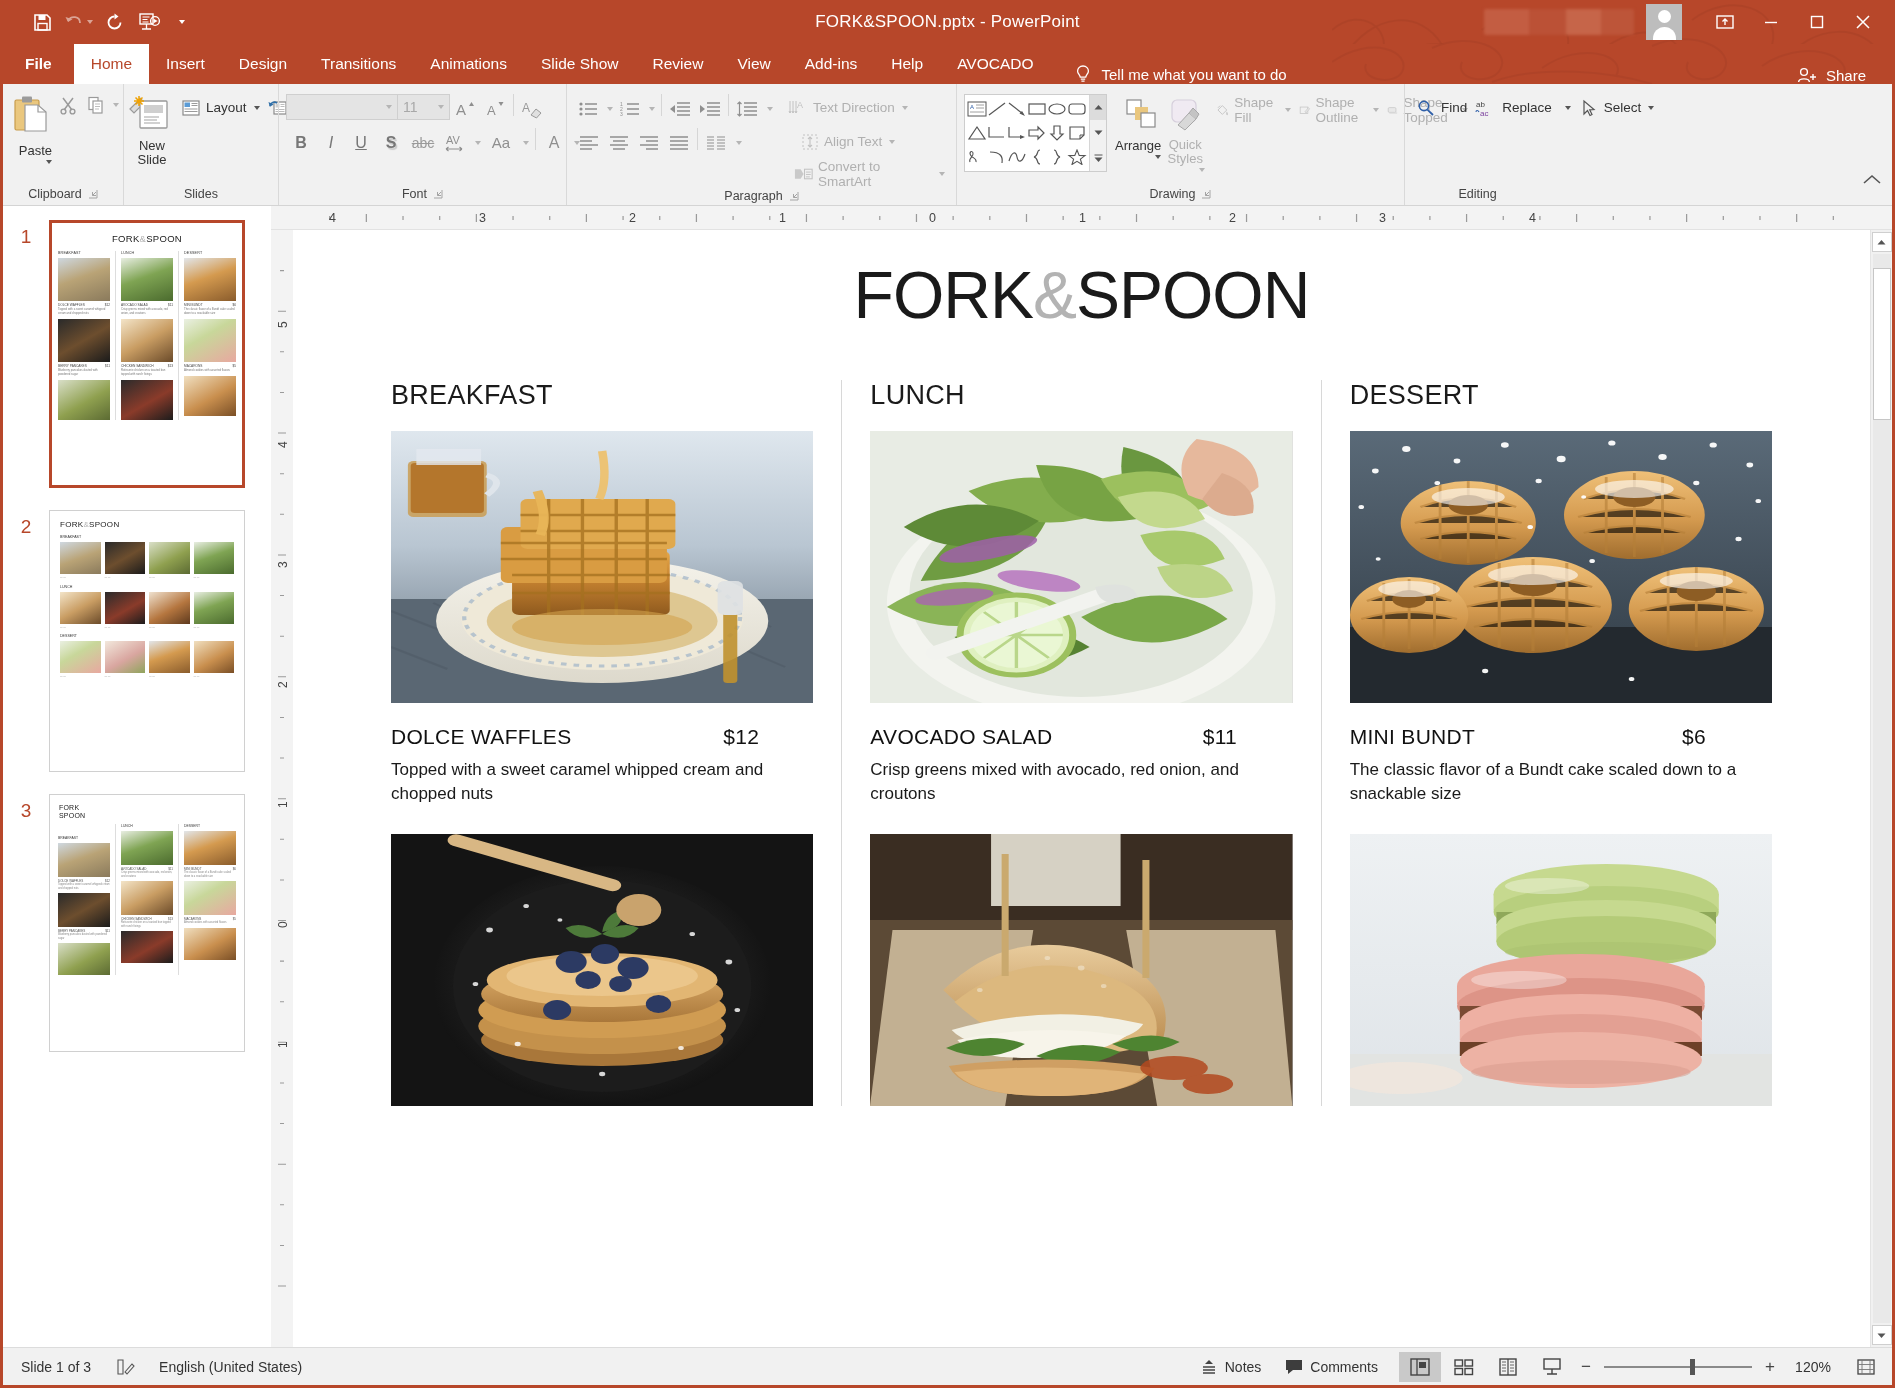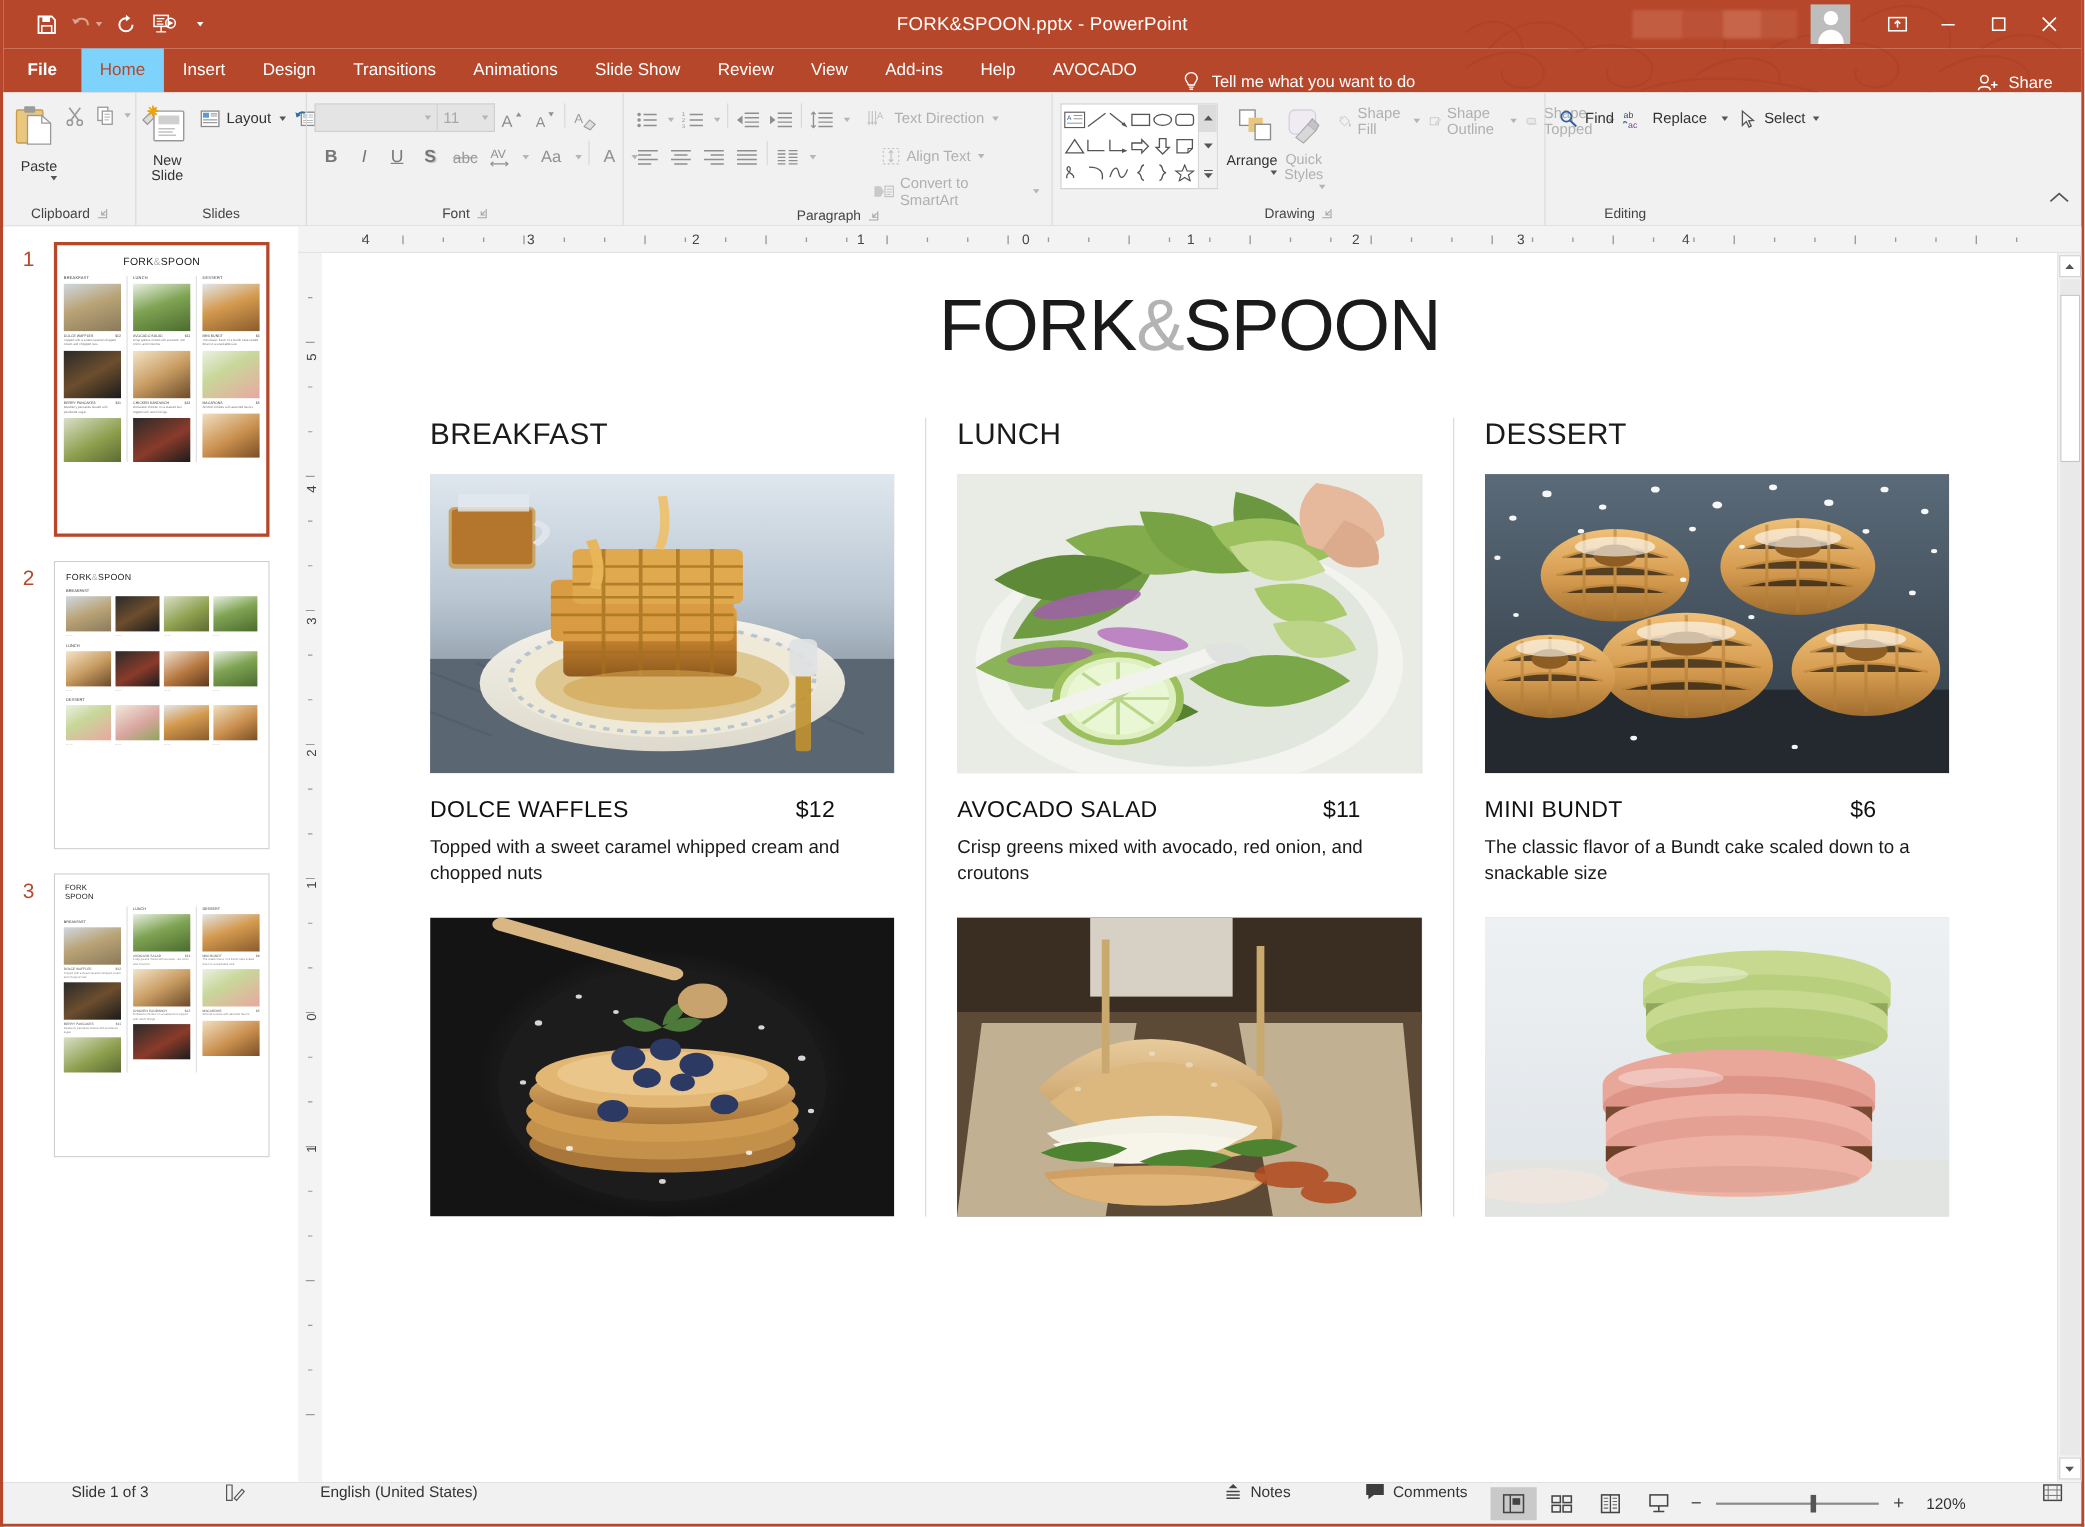--- a/index.html
+++ b/index.html
@@ -31,21 +31,21 @@
   .avwrap i{ position:absolute; background:#fff; }
   .avwrap i.h{ width:13px; height:13px; border-radius:50%; left:11.5px; top:6px;}
   .avwrap i.b{ width:23px; height:13px; border-radius:12px 12px 0 0; left:6.5px; bottom:0;}
   .winbtn{ width:46px; height:44px; display:flex; align-items:center; justify-content:center; color:#fff; cursor:pointer;}
 
   
   .tabstrip{ height:40px; background:#b7472a; display:flex; align-items:flex-end; position:relative; flex:0 0 40px;}
   .tabstrip .swirl2{ position:absolute; right:0; bottom:0; width:560px; height:46px; opacity:.25; pointer-events:none;}
   .tab{ height:40px; padding:0 17px; color:#fff; font-size:15.5px; display:flex; align-items:center; cursor:pointer; white-space:nowrap;}
   .tab.file{ padding:0 22px;font-weight:bold; }
-  .tab.active{ background:#7dd3fc; color:#b7472a; }
+  .tab.active{ background:#ffffff; color:#b7472a; }
   .tellme{ display:flex; align-items:center; gap:9px; color:#fff; font-size:15px; margin-left:22px; cursor:text; z-index:2;}
   .share{ margin-left:auto; display:flex; align-items:center; gap:8px; color:#fff; font-size:15px; padding-right:26px; cursor:pointer; z-index:2;}
 
   
   .ribbon{ height:122px; background:#f1f1f1; display:flex; align-items:stretch; position:relative; flex:0 0 122px; border-bottom:1px solid #d4d4d4;}
   .rgroup{ display:flex; flex-direction:column; position:relative; padding:4px 0 0 0;}
   .rgroup + .rgroup{ border-left:1px solid #d9d9d9; }
   .rgroup .gbody{ flex:1; display:flex; align-items:flex-start; padding:3px 7px 0 7px;}
   .rgroup .glabel{ height:22px; font-size:12.5px; color:#444; text-align:center; display:flex; align-items:center; justify-content:center; gap:6px;}
   .dlg{ width:10px; height:10px; opacity:.55;}
@@ -99,21 +99,21 @@
   .cat{ font-size:27px; color:#1a1a1a; letter-spacing:.3px; margin-bottom:20px;}
   .photo{ width:100%; height:272px; background:#ddd; position:relative; overflow:hidden;}
   .item{ margin-top:22px;}
   .itemhead{ display:flex; align-items:baseline; font-size:21px; color:#111; letter-spacing:.3px;}
   .itemhead .nm{ flex:1; }
   .itemhead .pr{ width:90px; }
   .itemdesc{ font-size:17px; color:#1a1a1a; line-height:24px; margin-top:9px;}
 
   
   .status{ height:38px; background:#f1f1f1; display:flex; align-items:center; font-size:14px; color:#333; flex:0 0 38px; border-top:1px solid #dcdcdc;}
-  .status .sbtn{ display:flex; align-items:flex-start; gap:7px; padding:0 12px; height:38px; cursor:pointer;margin-left:44px;}
+  .status .sbtn{ display:flex; align-items:center; gap:7px; padding:0 12px; height:38px; cursor:pointer;}
   .viewbtn{ width:42px; height:30px; display:flex; align-items:center; justify-content:center; cursor:pointer; margin:0 1px;}
   .viewbtn.active{ background:#c9c9c9;}
   .zoomslider{ display:flex; align-items:center; gap:0; margin:0 6px;}
   .zoomslider .line{ width:148px; height:2px; background:#8a8a8a; position:relative;}
   .zoomslider .knob{ position:absolute; left:86px; top:-7px; width:5px; height:16px; background:#555;}
   .zoomsign{ width:24px; text-align:center; font-size:17px; color:#444; cursor:pointer;}
 
   svg{ shape-rendering:geometricPrecision; }
   .ico{ display:block; }
 </style>

